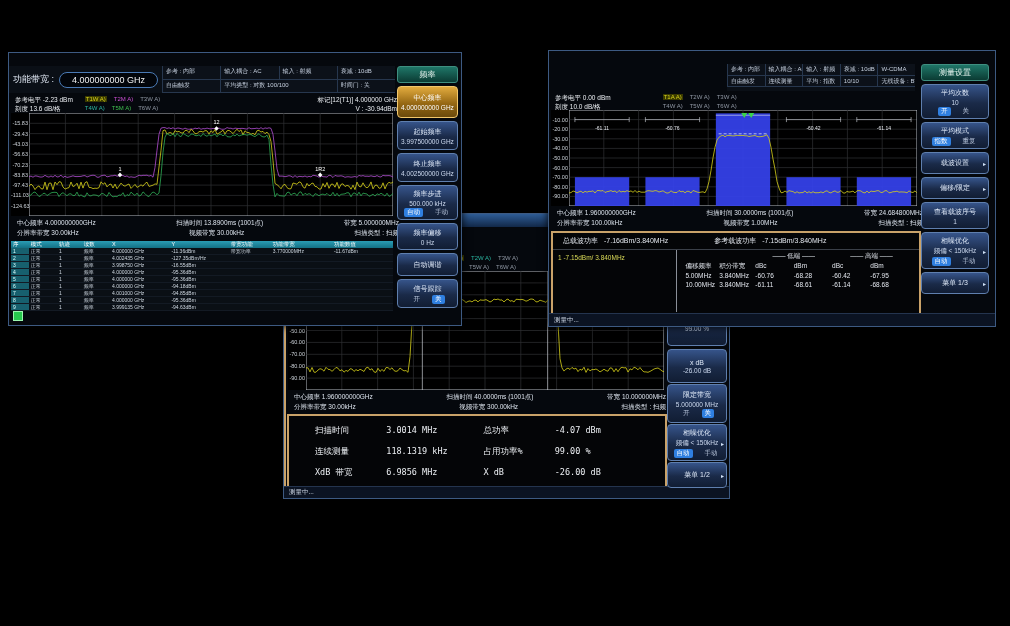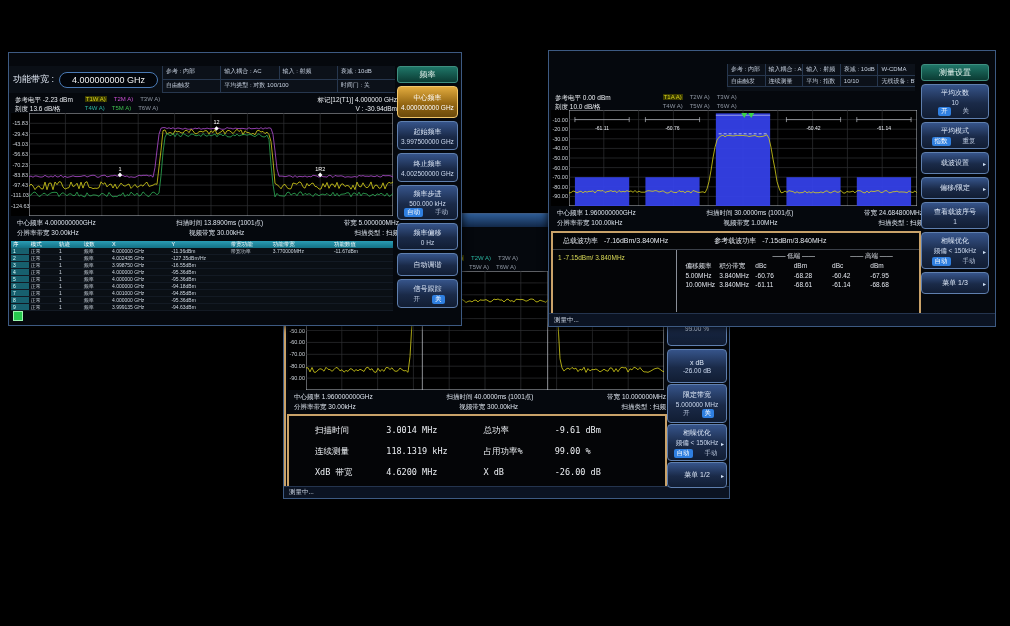--- a/index.html
+++ b/index.html
@@ -119,27 +119,27 @@
     <div class="footerline" id="w3f2" style="left:4px;top:189px;width:372px;">
         <span>分辨率带宽 30.00kHz</span>
         <span>视频带宽 300.00kHz</span>
         <span>扫描类型 : 扫频</span>
       </div>
     <div class="results-box" style="left:3px;top:200px;width:376px;height:70px;">
       <div class="obw-grid" id="w3results">
           <div>扫描时间</div>
           <div>3.0014 MHz</div>
           <div>总功率</div>
-          <div>-9.61 dBm</div>
+          <div>-4.07 dBm</div>
           <div>连续测量</div>
           <div>118.1319 kHz</div>
           <div>占用功率%</div>
           <div>99.00 %</div>
           <div>XdB 带宽</div>
-          <div>4.6200 MHz</div>
+          <div>6.9856 MHz</div>
           <div>X dB</div>
           <div>-26.00 dB</div>
         </div>
     </div>
     <div class="bottombar" style="height:11px;">
       <span>测量中...</span>
     </div>
     <div class="menu-col" id="w3menu" style="left:383px;top:0;width:60px;height:284px;">
         <div class="menu-btn" style="position: absolute; left: 0px; right: 0px; top: 85px; height: 45px;">
           <div>占用功率%</div>

